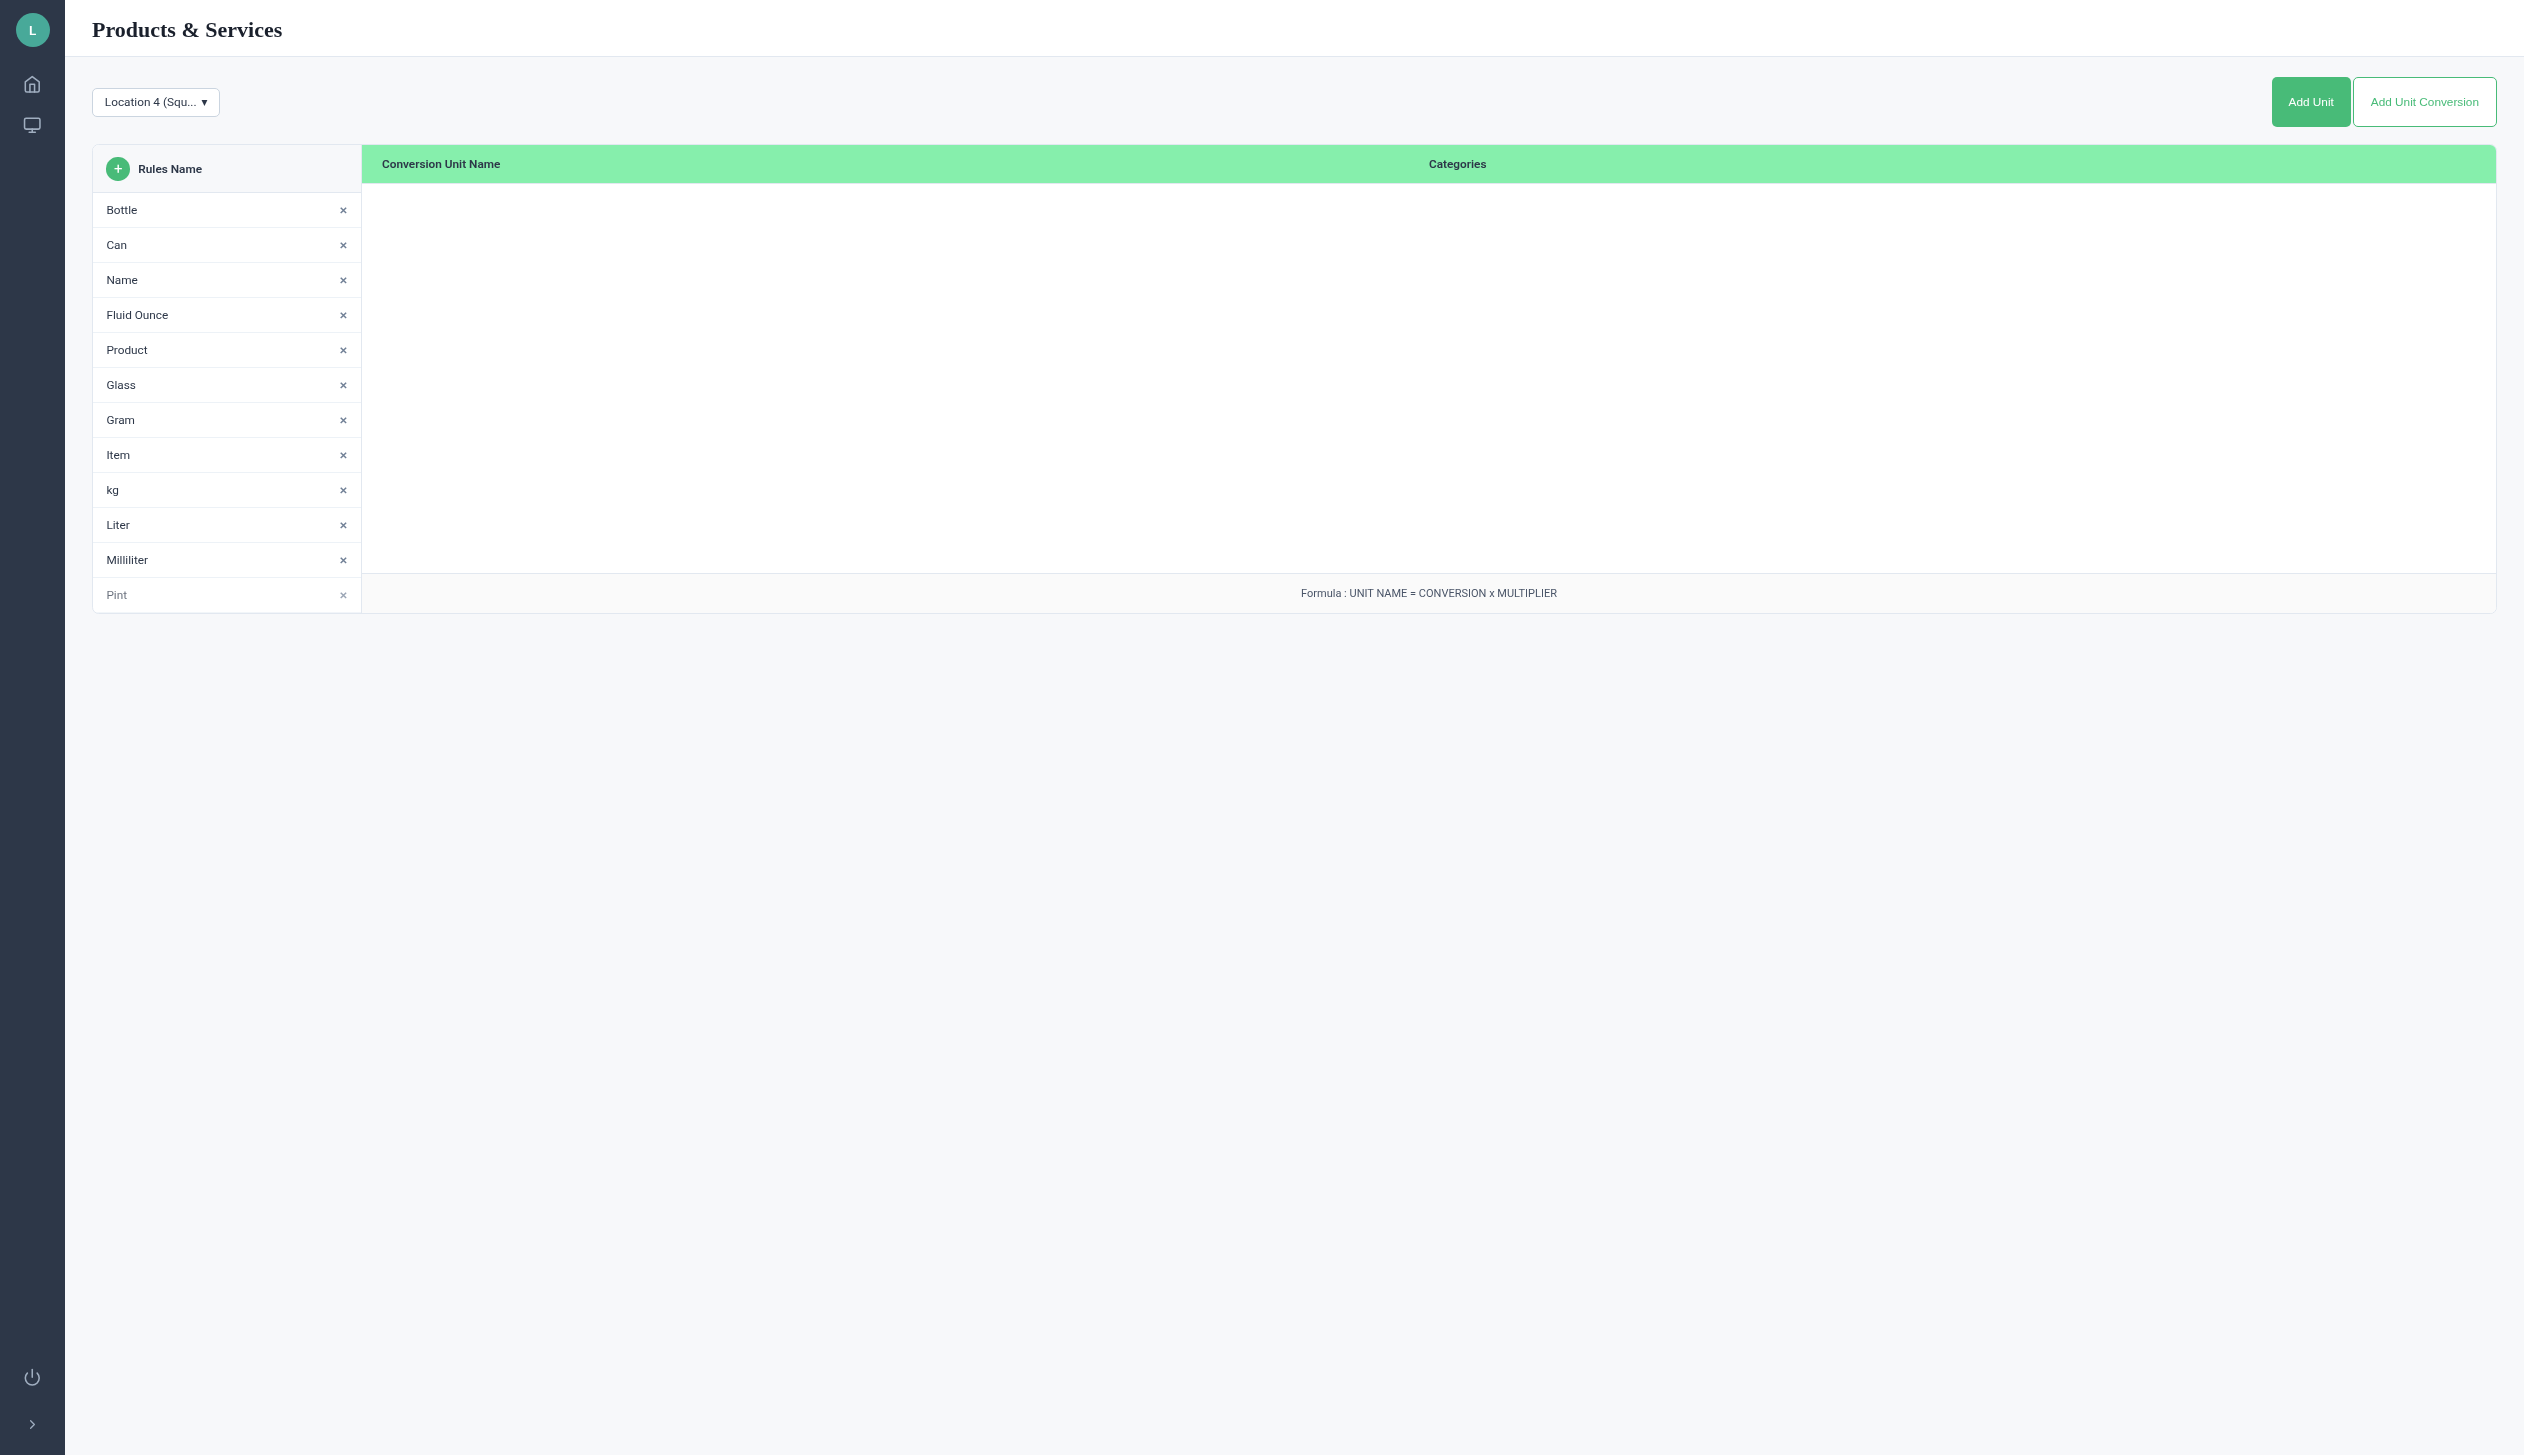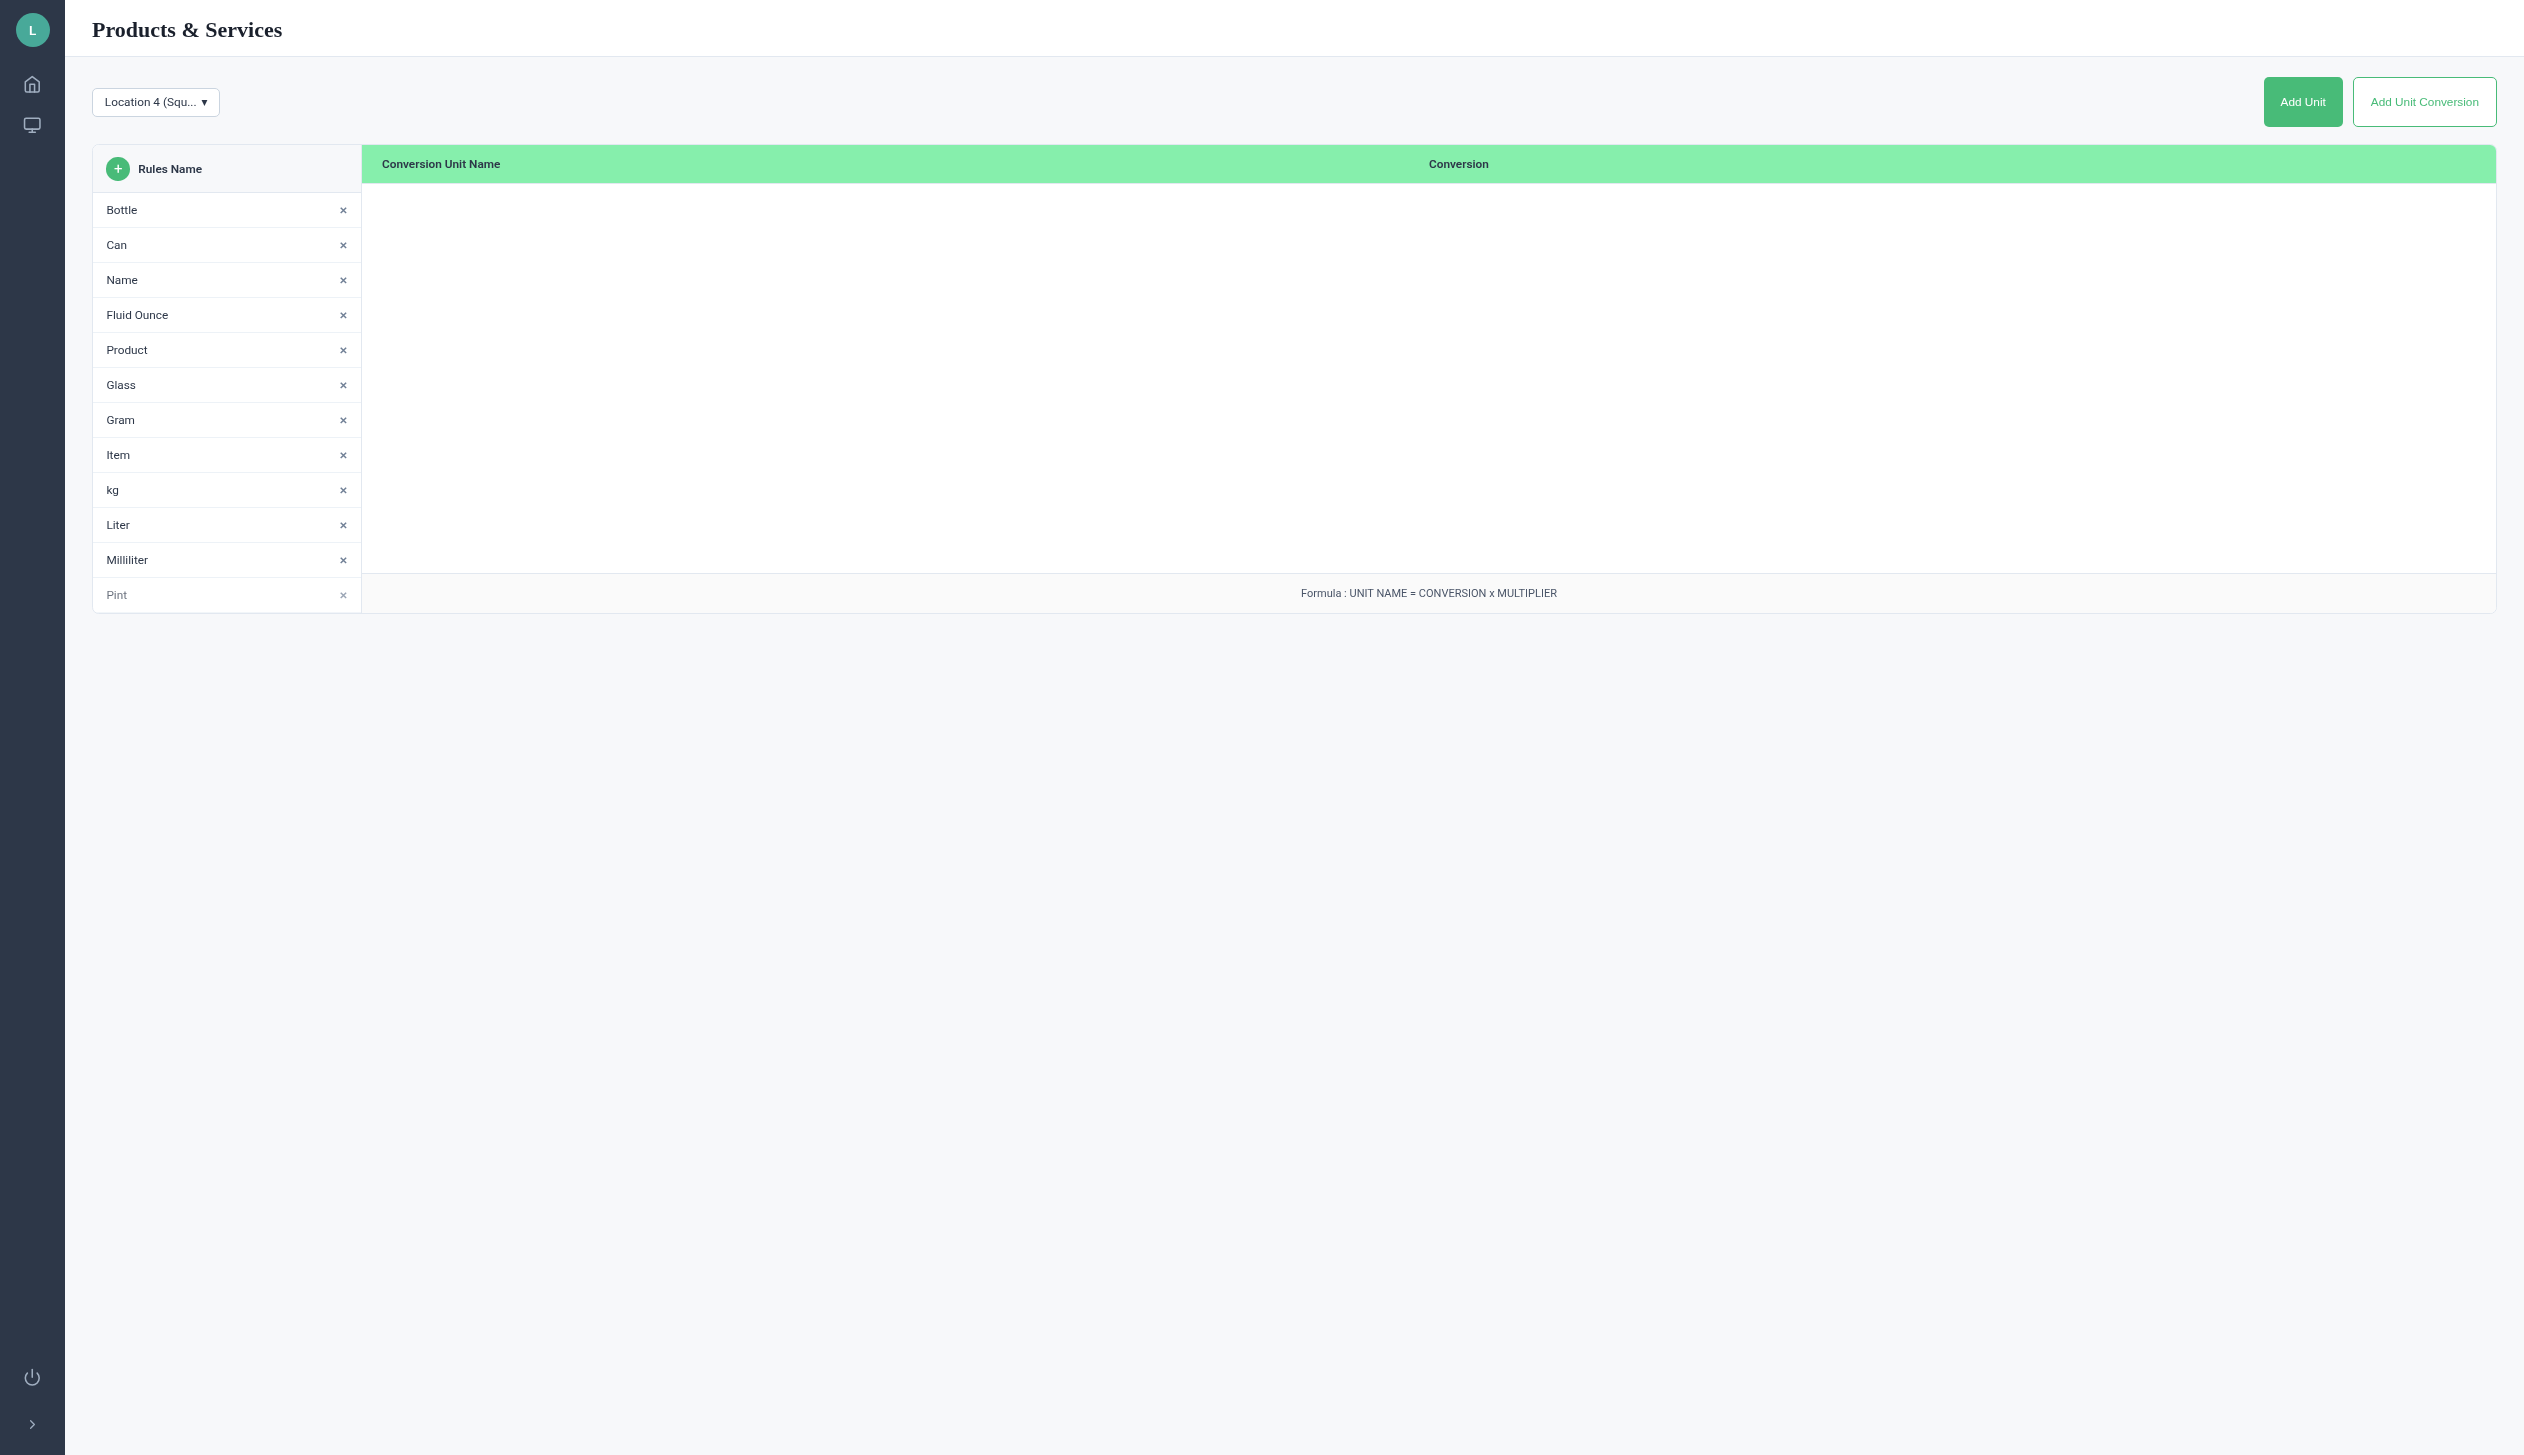--- a/index.html
+++ b/index.html
@@ -111,21 +111,21 @@
       padding: 6.7px 11.8px;
       background: white;
       border: 0.8px solid #cbd5e0;
       border-radius: 5px;
       font-size: 11.8px;
       color: #2d3748;
       cursor: pointer;
     }
     .toolbar-buttons {
       display: flex;
-      gap: 10px;
+      gap: 2px;
       border-radius: 10px;
     }
     .btn-add-unit {
       padding: 8.4px 17px;
       background: #48bb78;
       color: white;
       border: none;
       border-radius: 5px;
       font-size: 11.8px;
       font-weight: 500;
@@ -353,21 +353,21 @@
             <div class="unit-row partial">
               <span class="unit-row-name">Pint</span>
               <span class="unit-row-delete">✕</span>
             </div>
           </div>
       </div>
 
       <div class="conversion-panel">
         <div class="conversion-panel-header">
           <span class="col-conversion-name">Conversion Unit Name</span>
-          <span class="col-multiplier">Conversion</span>
+          <span class="col-multiplier">Categories</span>
         </div>
         <div class="conversion-body"></div>
         <div class="formula-footer">
           <span>Formula :  UNIT NAME = CONVERSION x MULTIPLIER</span>
         </div>
       </div>
     </div>
   </div>
 </div>
 

